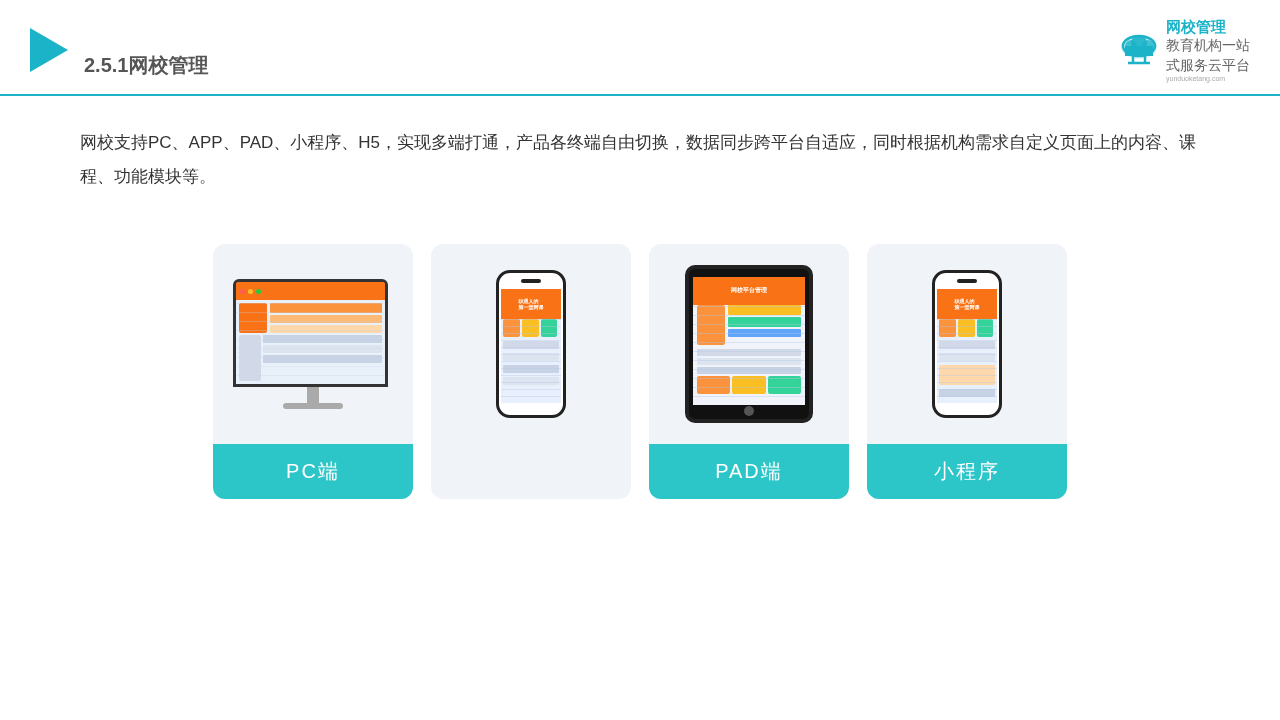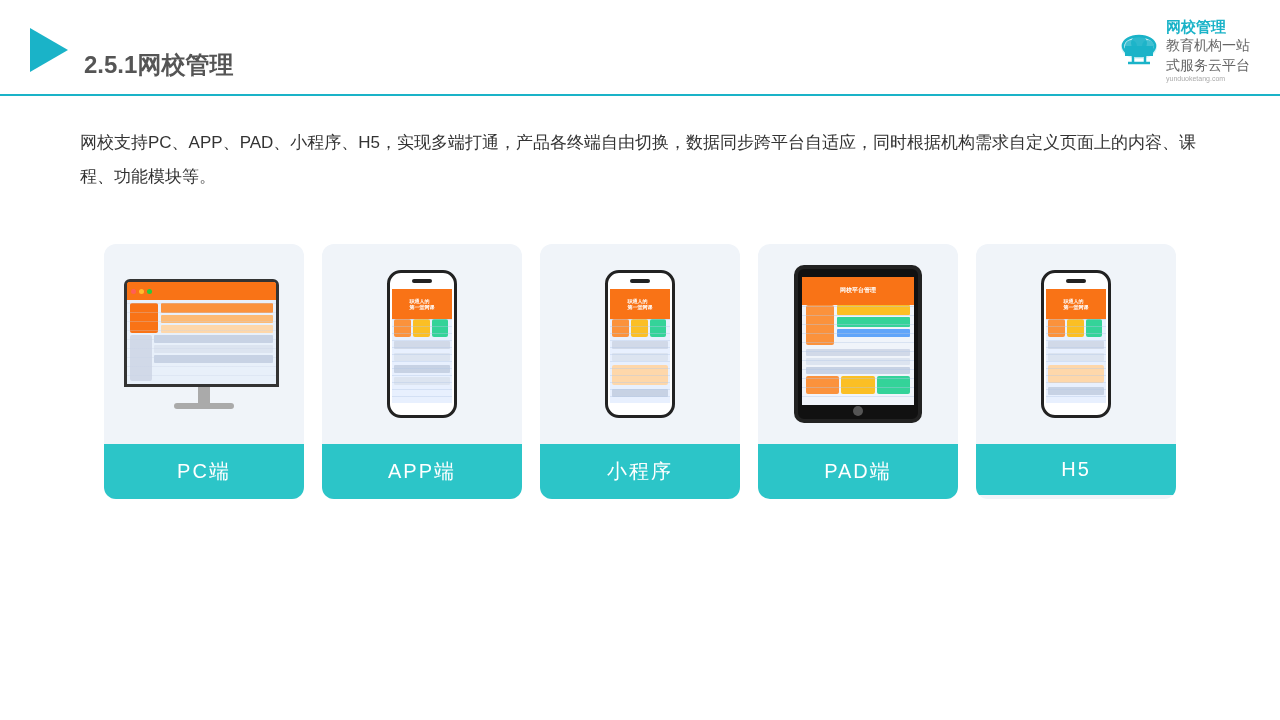--- a/index.html
+++ b/index.html
@@ -26,21 +26,21 @@
       gap: 16px;
     }
     .play-icon {
       width: 0;
       height: 0;
       border-top: 22px solid transparent;
       border-bottom: 22px solid transparent;
       border-left: 38px solid #1ab3c8;
     }
     .header-title {
-      font-size: 24px;
+      font-size: 20px;
       font-weight: bold;
       color: #333;
       margin-top: 30px;
     }
     .header-title span {
       color: #555;
     }
 
     
     .description {
@@ -353,43 +353,20 @@
             <div style="width:30%;height:18px;background:#fbbf24;border-radius:2px;margin-bottom:2px;"></div>
             <div style="width:30%;height:18px;background:#34d399;border-radius:2px;margin-bottom:2px;"></div>
             <div style="width:100%;height:8px;background:#d1d9e8;border-radius:1px;margin-bottom:2px;"></div>
             <div style="width:100%;height:8px;background:#dce4f0;border-radius:1px;margin-bottom:2px;"></div>
             <div style="width:100%;height:8px;background:#c7d2e4;border-radius:1px;margin-bottom:2px;"></div>
             <div style="width:100%;height:8px;background:#dce4f0;border-radius:1px;"></div>
           </div>
         </div>
       </div>
     </div>
-    <div class="card-label">APP端</div>
-  </div>
-
-  <div class="card">
-    <div class="card-image-area">
-      <div class="phone-device">
-        <div class="phone-screen">
-          <div style="position:absolute;top:0;left:0;right:0;height:30px;background:#f97316;display:flex;align-items:center;justify-content:center;">
-            <span style="font-size:5px;color:#fff;font-weight:bold;">职通人的<br>第一堂网课</span>
-          </div>
-          <div style="position:absolute;top:30px;left:2px;right:2px;display:flex;gap:2px;flex-wrap:wrap;">
-            <div style="width:30%;height:18px;background:#fb923c;border-radius:2px;margin-bottom:2px;"></div>
-            <div style="width:30%;height:18px;background:#fbbf24;border-radius:2px;margin-bottom:2px;"></div>
-            <div style="width:30%;height:18px;background:#34d399;border-radius:2px;margin-bottom:2px;"></div>
-            <div style="width:100%;height:8px;background:#d1d9e8;border-radius:1px;margin-bottom:2px;"></div>
-            <div style="width:100%;height:8px;background:#dce4f0;border-radius:1px;margin-bottom:2px;"></div>
-            <div style="width:100%;height:20px;background:#fed7aa;border-radius:2px;margin-bottom:2px;"></div>
-            <div style="width:100%;height:8px;background:#c7d2e4;border-radius:1px;"></div>
-          </div>
-        </div>
-      </div>
-    </div>
-    <div class="card-label">小程序</div>
   </div>
 
   <div class="card">
     <div class="card-image-area">
       <div class="tablet-device">
         <div class="tablet-screen">
 
           <div style="position:absolute;top:0;left:0;right:0;height:26px;background:#f97316;display:flex;align-items:center;justify-content:center;">
             <span style="font-size:6px;color:#fff;font-weight:bold;">网校平台管理</span>
           </div>
@@ -425,22 +402,23 @@
         <div class="phone-screen">
           <div style="position:absolute;top:0;left:0;right:0;height:30px;background:#f97316;display:flex;align-items:center;justify-content:center;">
             <span style="font-size:5px;color:#fff;font-weight:bold;">职通人的<br>第一堂网课</span>
           </div>
           <div style="position:absolute;top:30px;left:2px;right:2px;display:flex;gap:2px;flex-wrap:wrap;">
             <div style="width:30%;height:18px;background:#fb923c;border-radius:2px;margin-bottom:2px;"></div>
             <div style="width:30%;height:18px;background:#fbbf24;border-radius:2px;margin-bottom:2px;"></div>
             <div style="width:30%;height:18px;background:#34d399;border-radius:2px;margin-bottom:2px;"></div>
             <div style="width:100%;height:8px;background:#d1d9e8;border-radius:1px;margin-bottom:2px;"></div>
             <div style="width:100%;height:8px;background:#dce4f0;border-radius:1px;margin-bottom:2px;"></div>
-            <div style="width:100%;height:18px;background:#fed7aa;border-radius:2px;margin-bottom:2px;"></div>
+            <div style="width:100%;height:20px;background:#fed7aa;border-radius:2px;margin-bottom:2px;"></div>
             <div style="width:100%;height:8px;background:#c7d2e4;border-radius:1px;"></div>
           </div>
         </div>
       </div>
     </div>
-    <div class="card-label">H5</div>
-  </div>
+    <div class="card-label">小程序</div>
+  </div>
+
 
 </div>
 
 </body></html>

